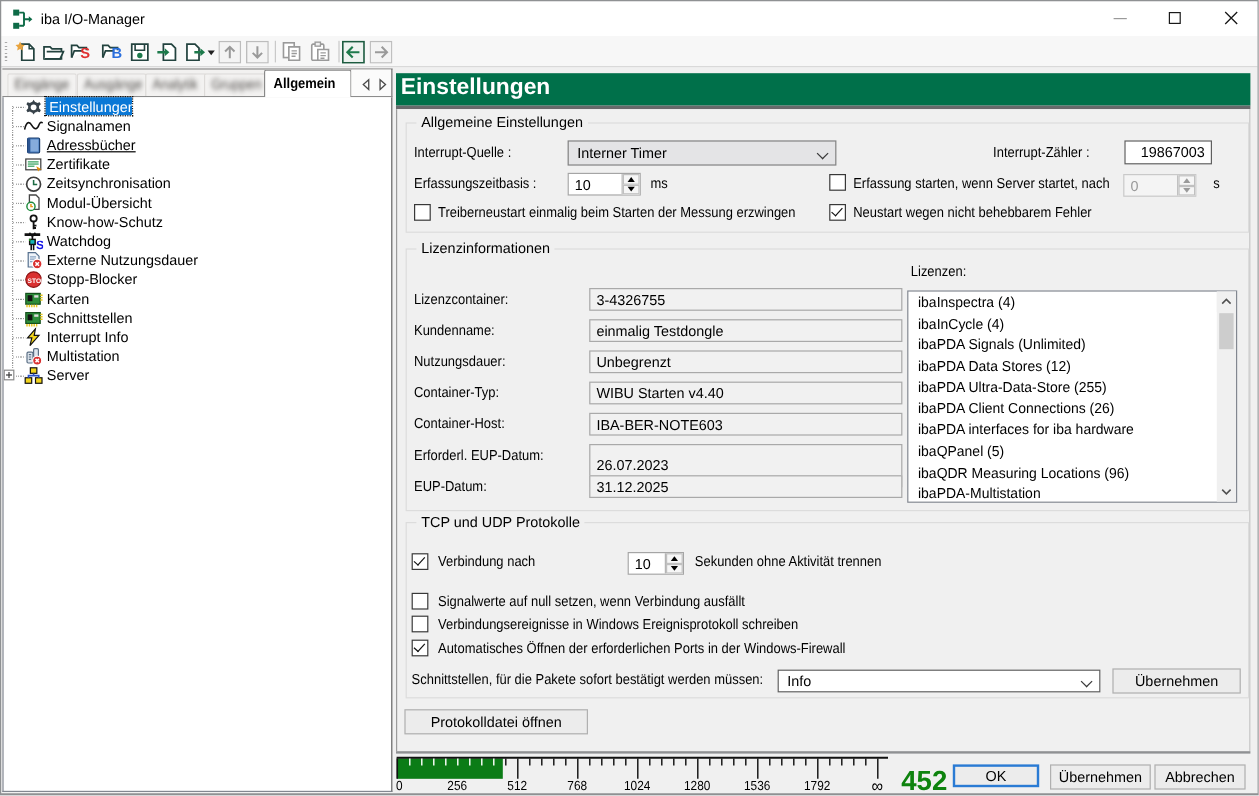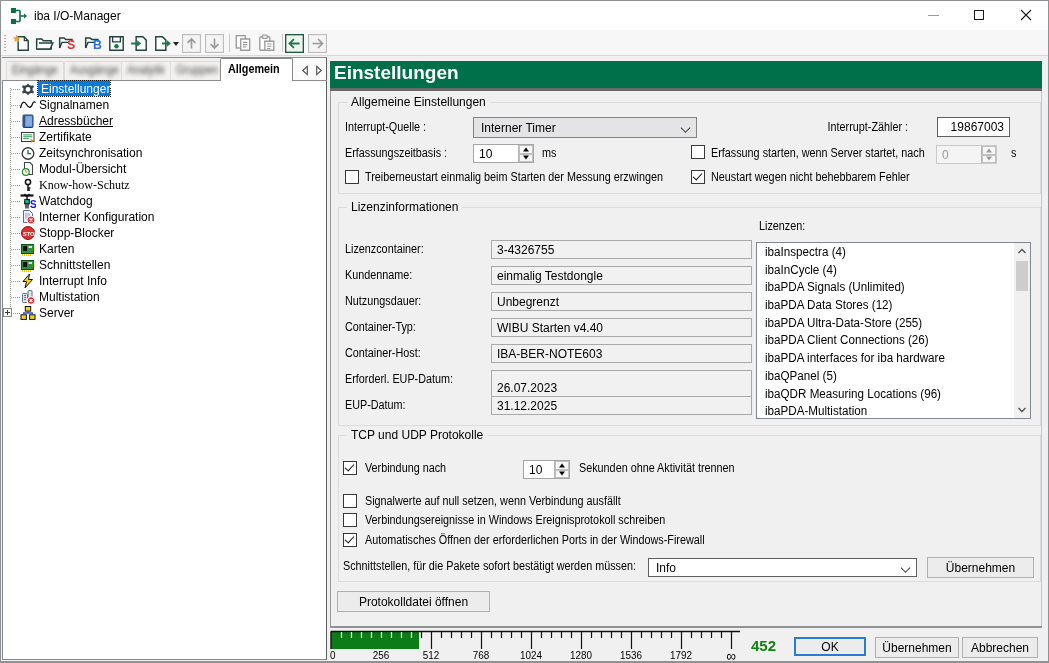--- a/index.html
+++ b/index.html
@@ -203,37 +203,37 @@
       <path d="M8 5 V8.7 H11" fill="none" stroke="#1c6b43" stroke-width="1.3"></path>
     </svg></div>
 <div class="abs" style="left:11px;top:169px;width:10px;height:1px;background-image:repeating-linear-gradient(90deg,#9a9a9a 0 1px,transparent 1px 2px);"></div>
 <div class="trow" style="top:161px;">Modul-Übersicht</div>
 <div class="ticon" style="left:20px;top:161px;"><svg width="16" height="16" viewBox="0 0 16 16">
       <path d="M4.5 1.5 H10 L12.5 4 V13.5 H4.5 Z" fill="#fff" stroke="#444" stroke-width="1.1"></path>
       <circle cx="5.8" cy="11" r="3.4" fill="#fff" stroke="#1e8a3c" stroke-width="1.2"></circle>
       <path d="M5.8 9 V11.2 H7.4" fill="none" stroke="#e8920c" stroke-width="1.2"></path>
     </svg></div>
 <div class="abs" style="left:11px;top:185px;width:10px;height:1px;background-image:repeating-linear-gradient(90deg,#9a9a9a 0 1px,transparent 1px 2px);"></div>
-<div class="trow" style="top:177px;font-family:Liberation Serif, serif;">Know-how-Schutz</div>
+<div class="trow" style="top:177px;">Know-how-Schutz</div>
 <div class="ticon" style="left:20px;top:177px;"><svg width="16" height="16" viewBox="0 0 16 16">
       <circle cx="8" cy="5" r="2.6" fill="none" stroke="#111" stroke-width="1.5"></circle>
       <path d="M8 7.6 V14 M8 11 H10.4 M8 13 H10" stroke="#111" stroke-width="1.5"></path>
     </svg></div>
 <div class="abs" style="left:11px;top:201px;width:10px;height:1px;background-image:repeating-linear-gradient(90deg,#9a9a9a 0 1px,transparent 1px 2px);"></div>
 <div class="trow" style="top:193px;">Watchdog</div>
 <div class="ticon" style="left:20px;top:193px;"><svg width="16" height="16" viewBox="0 0 16 16">
       <path d="M0.5 2.5 H13.5" stroke="#111" stroke-width="2.2"></path>
       <path d="M4.5 1 L7 4 M9.5 1 L7 4 M7 4 V7" fill="none" stroke="#111" stroke-width="1.4"></path>
       <rect x="4.7" y="6.5" width="4.6" height="4.2" fill="#16b8b8" stroke="#111" stroke-width="1.2"></rect>
       <rect x="4.2" y="6.2" width="1.4" height="1.6" fill="#1e9e1e"></rect>
       <path d="M6 11 V15.5 M8 11 V15.5" stroke="#111" stroke-width="1.3"></path>
       <text x="10" y="14.5" font-size="10" font-weight="bold" fill="#1414e6" font-family="Liberation Sans">S</text>
     </svg></div>
 <div class="abs" style="left:11px;top:217px;width:10px;height:1px;background-image:repeating-linear-gradient(90deg,#9a9a9a 0 1px,transparent 1px 2px);"></div>
-<div class="trow" style="top:209px;">Interner Konfiguration</div>
+<div class="trow" style="top:209px;">Externe Nutzungsdauer</div>
 <div class="ticon" style="left:20px;top:209px;"><svg width="16" height="16" viewBox="0 0 16 16">
       <path d="M3.5 1.5 H9.5 L12.5 4.5 V13.5 H3.5 Z" fill="#eef3fa" stroke="#56708e"></path>
       <path d="M5 5 h5 M5 7 h5 M5 9 h4" stroke="#8aa5c4" stroke-width="1"></path>
       <circle cx="11" cy="11" r="4" fill="#d93030" stroke="#fff"></circle>
       <path d="M9.5 9.5 L12.5 12.5 M12.5 9.5 L9.5 12.5" stroke="#fff" stroke-width="1.3"></path>
     </svg></div>
 <div class="abs" style="left:11px;top:233px;width:10px;height:1px;background-image:repeating-linear-gradient(90deg,#9a9a9a 0 1px,transparent 1px 2px);"></div>
 <div class="trow" style="top:225px;">Stopp-Blocker</div>
 <div class="ticon" style="left:20px;top:225px;"><svg width="16" height="16" viewBox="0 0 16 16">
       <circle cx="8" cy="8" r="6.5" fill="#d93030" stroke="#8c1515"></circle>
@@ -446,16 +446,16 @@
   </svg>
 <div class="lbl" style="left:330px;top:650px;font-size:11px;">0</div>
 <div class="lbl ctr" style="left:341px;top:650px;font-size:11px;width:80px;text-align:center;">256</div>
 <div class="lbl ctr" style="left:391px;top:650px;font-size:11px;width:80px;text-align:center;">512</div>
 <div class="lbl ctr" style="left:441px;top:650px;font-size:11px;width:80px;text-align:center;">768</div>
 <div class="lbl ctr" style="left:491px;top:650px;font-size:11px;width:80px;text-align:center;">1024</div>
 <div class="lbl ctr" style="left:541px;top:650px;font-size:11px;width:80px;text-align:center;">1280</div>
 <div class="lbl ctr" style="left:591px;top:650px;font-size:11px;width:80px;text-align:center;">1536</div>
 <div class="lbl ctr" style="left:641px;top:650px;font-size:11px;width:80px;text-align:center;">1792</div>
 <div class="lbl ctr" style="left:691px;top:648px;font-size:15px;width:80px;text-align:center;">∞</div>
-<div class="lbl nosq" style="left:751px;top:637px;font-size:15px;font-weight:bold;color:#0e830e;">452</div>
+<div class="lbl nosq" style="left:751px;top:637px;font-size:23px;font-weight:bold;color:#0e830e;">452</div>
 <div class="btn def" style="left:794px;top:637px;width:72px;height:19px;">OK</div>
 <div class="btn" style="left:875px;top:637px;width:84px;height:21px;">Übernehmen</div>
 <div class="btn" style="left:962px;top:637px;width:76px;height:21px;">Abbrechen</div>
 <div class="frame"></div>
 </body></html>

